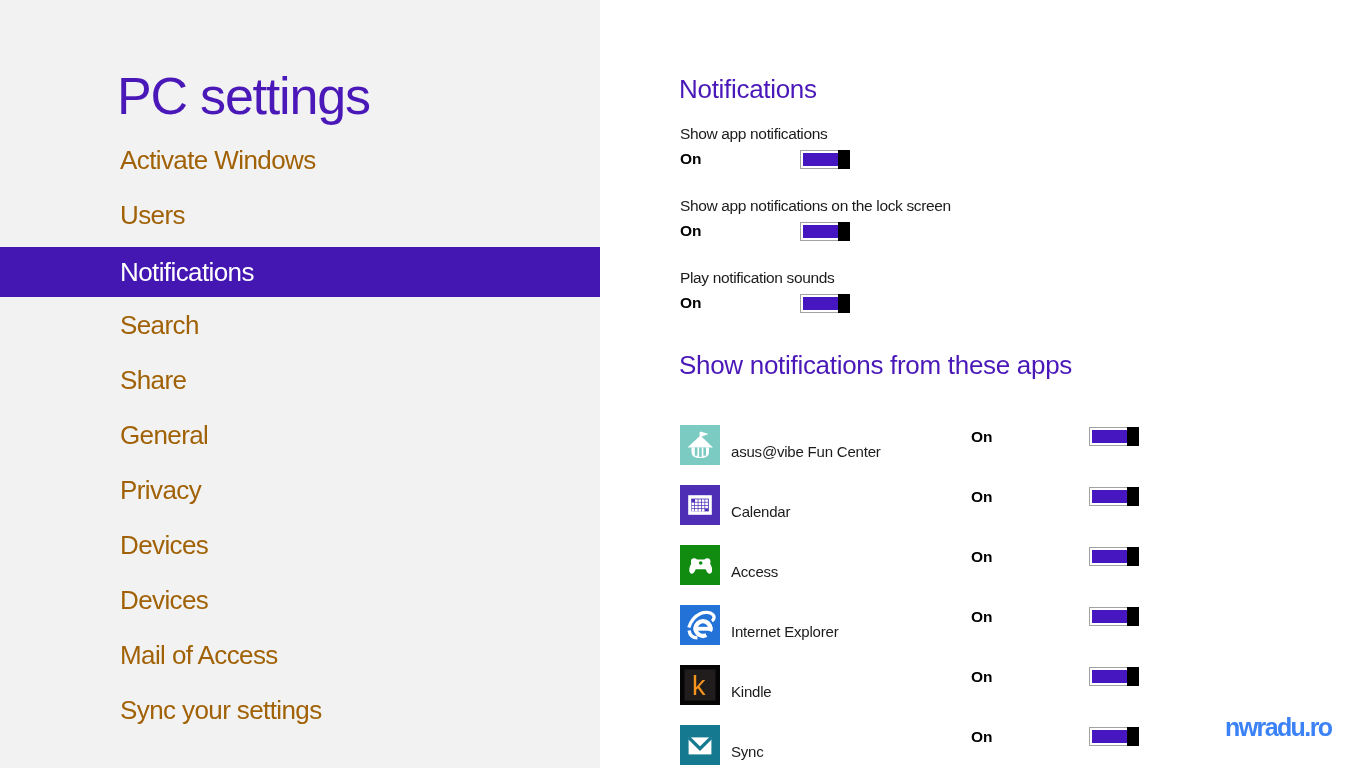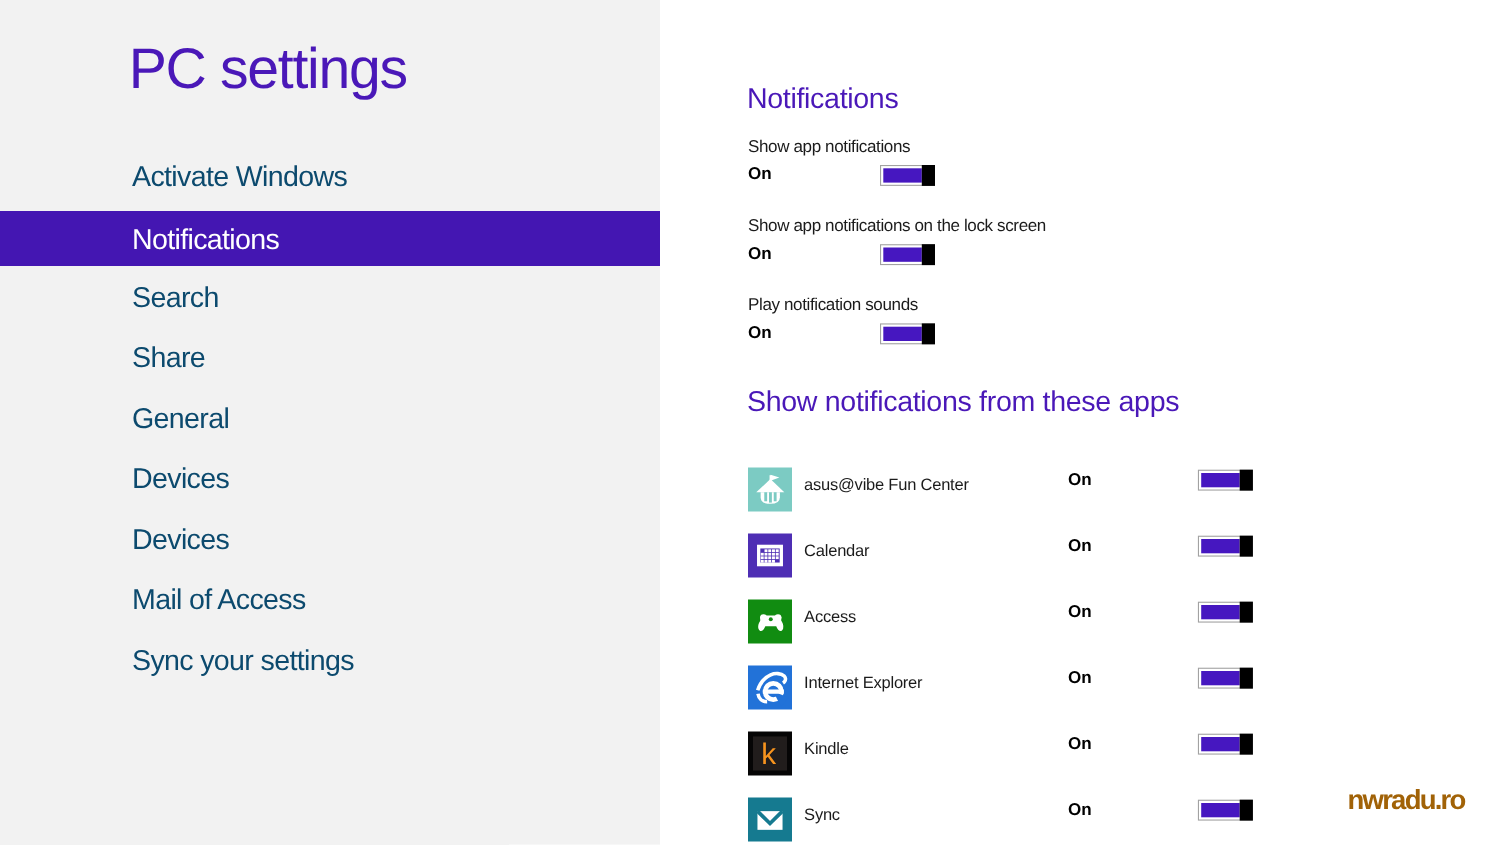--- a/index.html
+++ b/index.html
@@ -8,29 +8,29 @@
     position:relative; overflow:hidden; background:#ffffff;
     font-family:"Liberation Sans", sans-serif;
     -webkit-font-smoothing:antialiased;
   }
   
   .sidebar {
     position:absolute; left:0; top:0; width:600px; height:768px;
     background:#f2f2f2;
   }
   .pc-title {
-    position:absolute; left:117px; top:33px;
+    position:absolute; left:117px; top:66px;
     font-size:52px; font-weight:400; letter-spacing:-1.2px;
     color:#4a18b8; line-height:normal; white-space:nowrap;text-align:right;
   }
   .nav { position:absolute; left:0; top:133px; width:600px; }
   .nav-item {
     height:55px; display:flex; align-items:center;
     padding-left:120px; cursor:pointer;
-    font-size:26px; letter-spacing:-0.6px; color:#0c4a6e;
+    font-size:26px; letter-spacing:-0.6px; color:#a16207;
     white-space:nowrap;
   }
   .nav-item.selected {
     background:#4416b2; background-clip:padding-box;
     border-top:4px solid transparent; border-bottom:1px solid transparent;
     color:#ffffff;
   }
   
   .panel-heading {
     position:absolute; left:679px;
@@ -66,64 +66,70 @@
   }
   
   .apps { position:absolute; left:680px; top:425px; width:480px; }
   .app-row { position:relative; height:60px; }
   .app-tile {
     position:absolute; left:0; top:0; width:40px; height:40px;
     background:var(--tile,#888);
   }
   .app-tile svg { display:block; width:40px; height:40px; }
   .app-name {
-    position:absolute; left:51px; top:8px;
+    position:absolute; left:51px; top:19px;
     font-size:15px; letter-spacing:-0.2px; color:#1b1b1b;
     line-height:16px; white-space:nowrap;
   }
   .app-on {
     position:absolute; left:291px; top:4px;
     font-size:15.5px; font-weight:bold; color:#000000; line-height:16px;
   }
   .app-row .toggle { position:absolute; left:409px; top:2px; }
   
   .watermark {
     position:absolute; left:1225px; top:713px;
     font-size:25px; font-weight:bold; letter-spacing:-1.6px;
-    color:#a16207; line-height:normal; white-space:nowrap;
+    color:#3b82f6; line-height:normal; white-space:nowrap;
   }
 </style>
 </head>
 <body>
 
 <div class="sidebar">
   <div class="pc-title">PC settings</div>
   <div class="nav" id="nav">
   <div class="nav-item">
     <span class="nav-label">Activate Windows</span>
   </div>
 
 
+  <div class="nav-item">
+    <span class="nav-label">Users</span>
+  </div>
 
   <div class="nav-item selected">
     <span class="nav-label">Notifications</span>
   </div>
 
   <div class="nav-item">
     <span class="nav-label">Search</span>
   </div>
 
   <div class="nav-item">
     <span class="nav-label">Share</span>
   </div>
 
   <div class="nav-item">
     <span class="nav-label">General</span>
   </div>
 
+  <div class="nav-item">
+    <span class="nav-label">Privacy</span>
+  </div>
 
   <div class="nav-item">
     <span class="nav-label">Devices</span>
   </div>
 
   <div class="nav-item">
     <span class="nav-label">Devices</span>
   </div>
 
   <div class="nav-item">

